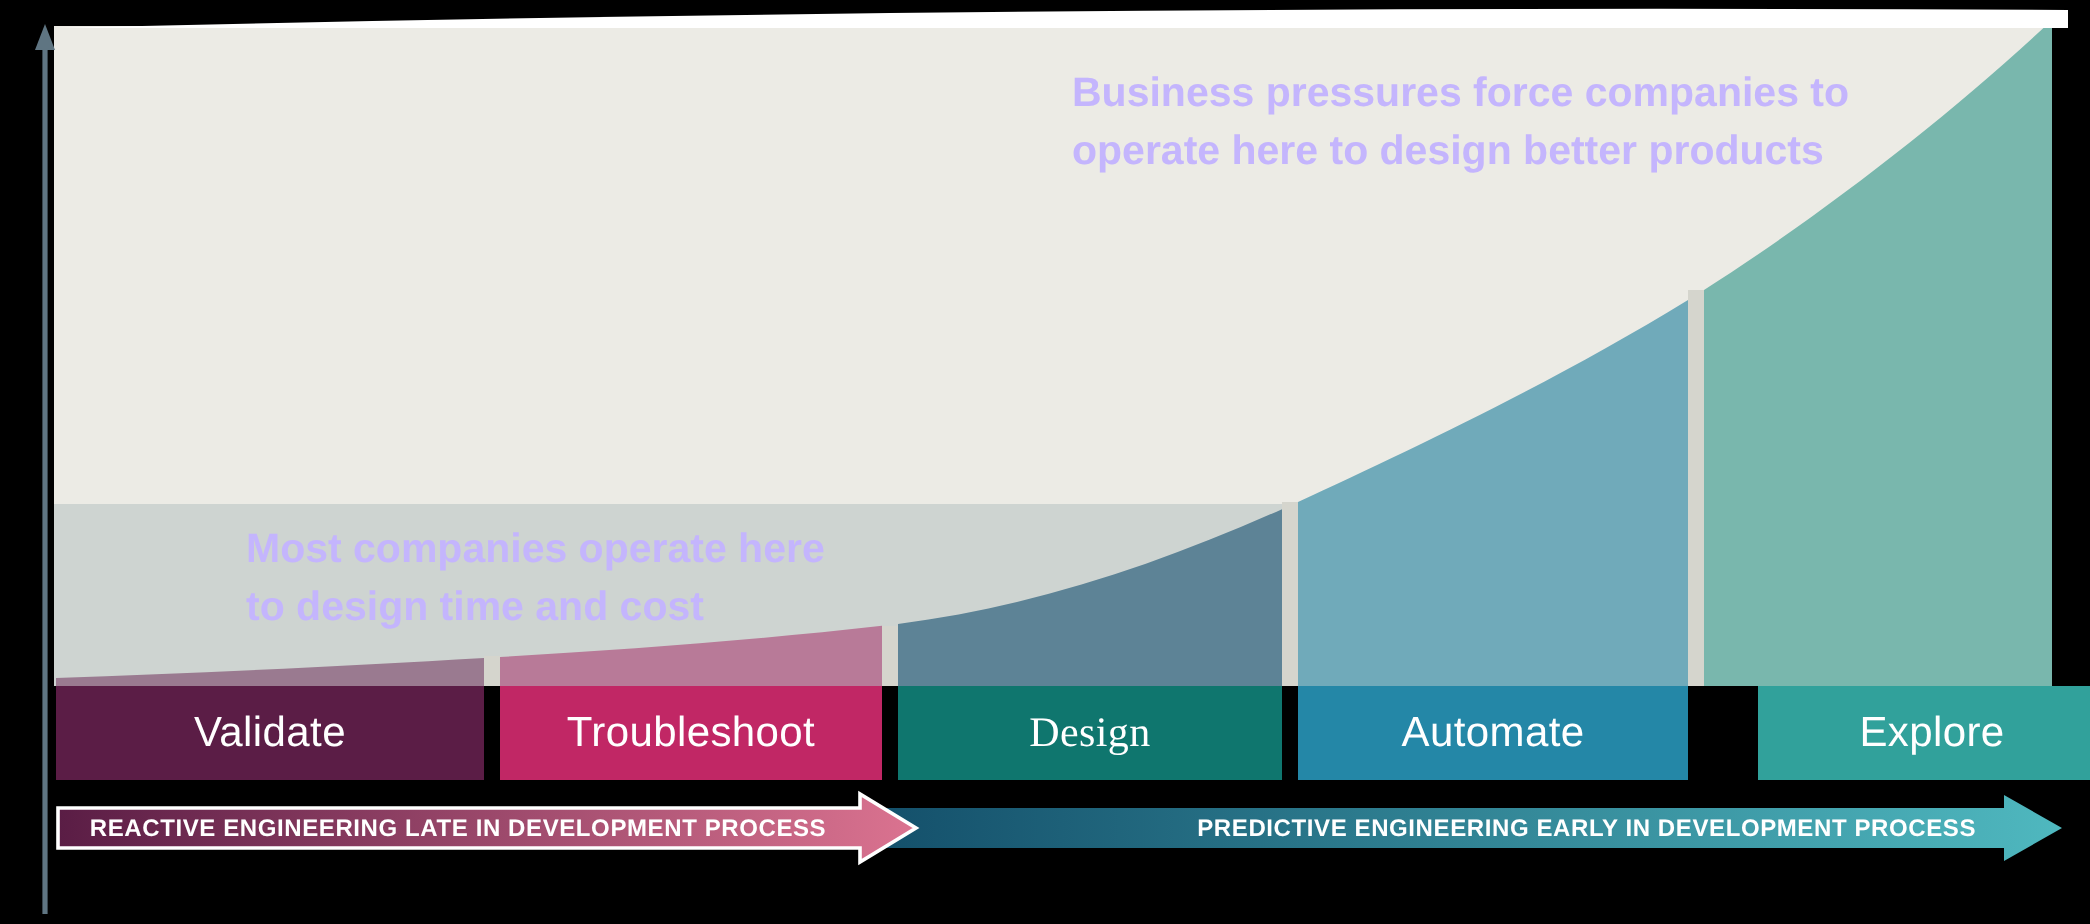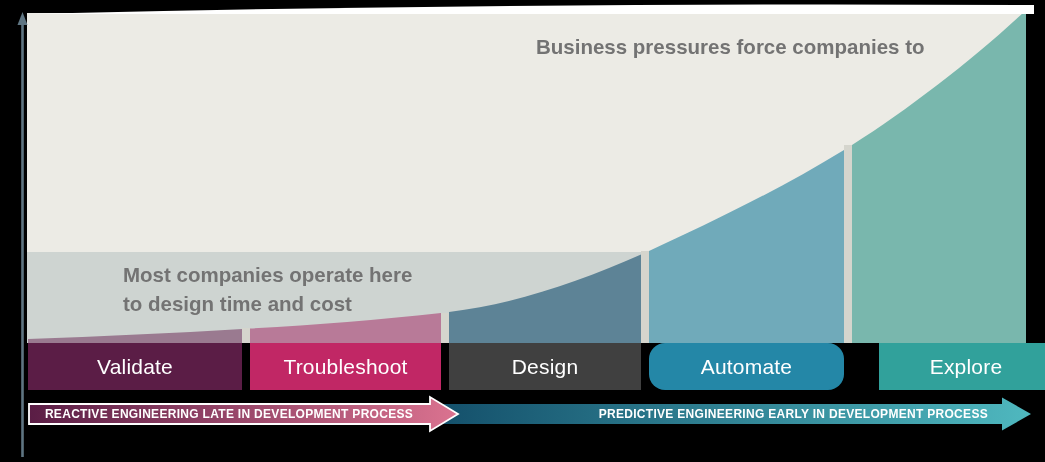--- a/index.html
+++ b/index.html
@@ -9,38 +9,38 @@
     background:#000;
     overflow:hidden;
     font-family:"Liberation Sans", sans-serif;
   }
   .canvas svg{position:absolute;left:0;top:0;}
   .annotation{
     position:absolute;
     font-weight:bold;
     font-size:20.5px;
     line-height:29px;
-    color:#737373;
+    color:#c4b5fd;
     white-space:nowrap;
   }
   .annotation span{display:block;}
   .ann-business{left:536px;top:32px;}
   .ann-most{left:96px;top:260px;margin-left:27px;}
   .stage-bar{
     position:absolute;
     top:343px;height:47px;
     display:flex;align-items:center;justify-content:center;
     color:#ffffff;
     font-size:21px;
     letter-spacing:0.2px;
   }
   .bar-validate{left:28px;width:214px;}
   .bar-troubleshoot{left:250px;width:191px;}
   .bar-design{left:449px;width:192px;}
-  .bar-automate{left:649px;width:195px;border-radius:16px;}
+  .bar-automate{left:649px;width:195px;}
   .bar-explore{left:879px;width:174px;}
   .arrow-label{
     position:absolute;
     top:403px;height:22px;
     display:flex;align-items:center;justify-content:center;
     color:#ffffff;
     font-size:12px;
     letter-spacing:0.3px;
     white-space:nowrap;
     font-weight:bold;
@@ -107,33 +107,34 @@
 
     <line x1="22.5" y1="20" x2="22.5" y2="457" stroke="#5F7582" stroke-width="2.6"></line>
     <polygon points="22.5,12 17.5,25 27.5,25" fill="#5F7582"></polygon>
 
     <path d="M440,404 L1002,404 L1002,397.5 L1031,414 L1002,430.5 L1002,424 L440,424 Z" fill="url(#gradPredictive)"></path>
     <path d="M29,404 L430,404 L430,397 L458,414 L430,431 L430,424 L29,424 Z" fill="url(#gradReactive)" stroke="#FFFFFF" stroke-width="1.8"></path>
   </svg>
 
   <div class="annotation ann-business">
     <span>Business pressures force companies to</span>
+    <span>operate here to design better products</span>
   </div>
   <div class="annotation ann-most">
     <span>Most companies operate here</span>
     <span>to design time and cost</span>
   </div>
 
   <div class="stage-bar bar-troubleshoot" style="background-color: rgb(193, 39, 101);">
     <span>Troubleshoot</span>
   </div>
   <div class="stage-bar bar-validate" style="background-color: rgb(91, 29, 70);">
     <span>Validate</span>
   </div>
-  <div class="stage-bar bar-design" style="background-color: #404040;">
+  <div class="stage-bar bar-design" style="background-color: #0f766e; font-family: Liberation Serif, serif;">
     <span>Design</span>
   </div>
   <div class="stage-bar bar-automate" style="background-color: rgb(36, 135, 167);">
     <span>Automate</span>
   </div>
   <div class="stage-bar bar-explore" style="background-color: rgb(49, 161, 155);">
     <span>Explore</span>
   </div>
 
   <div class="arrow-label reactive">

